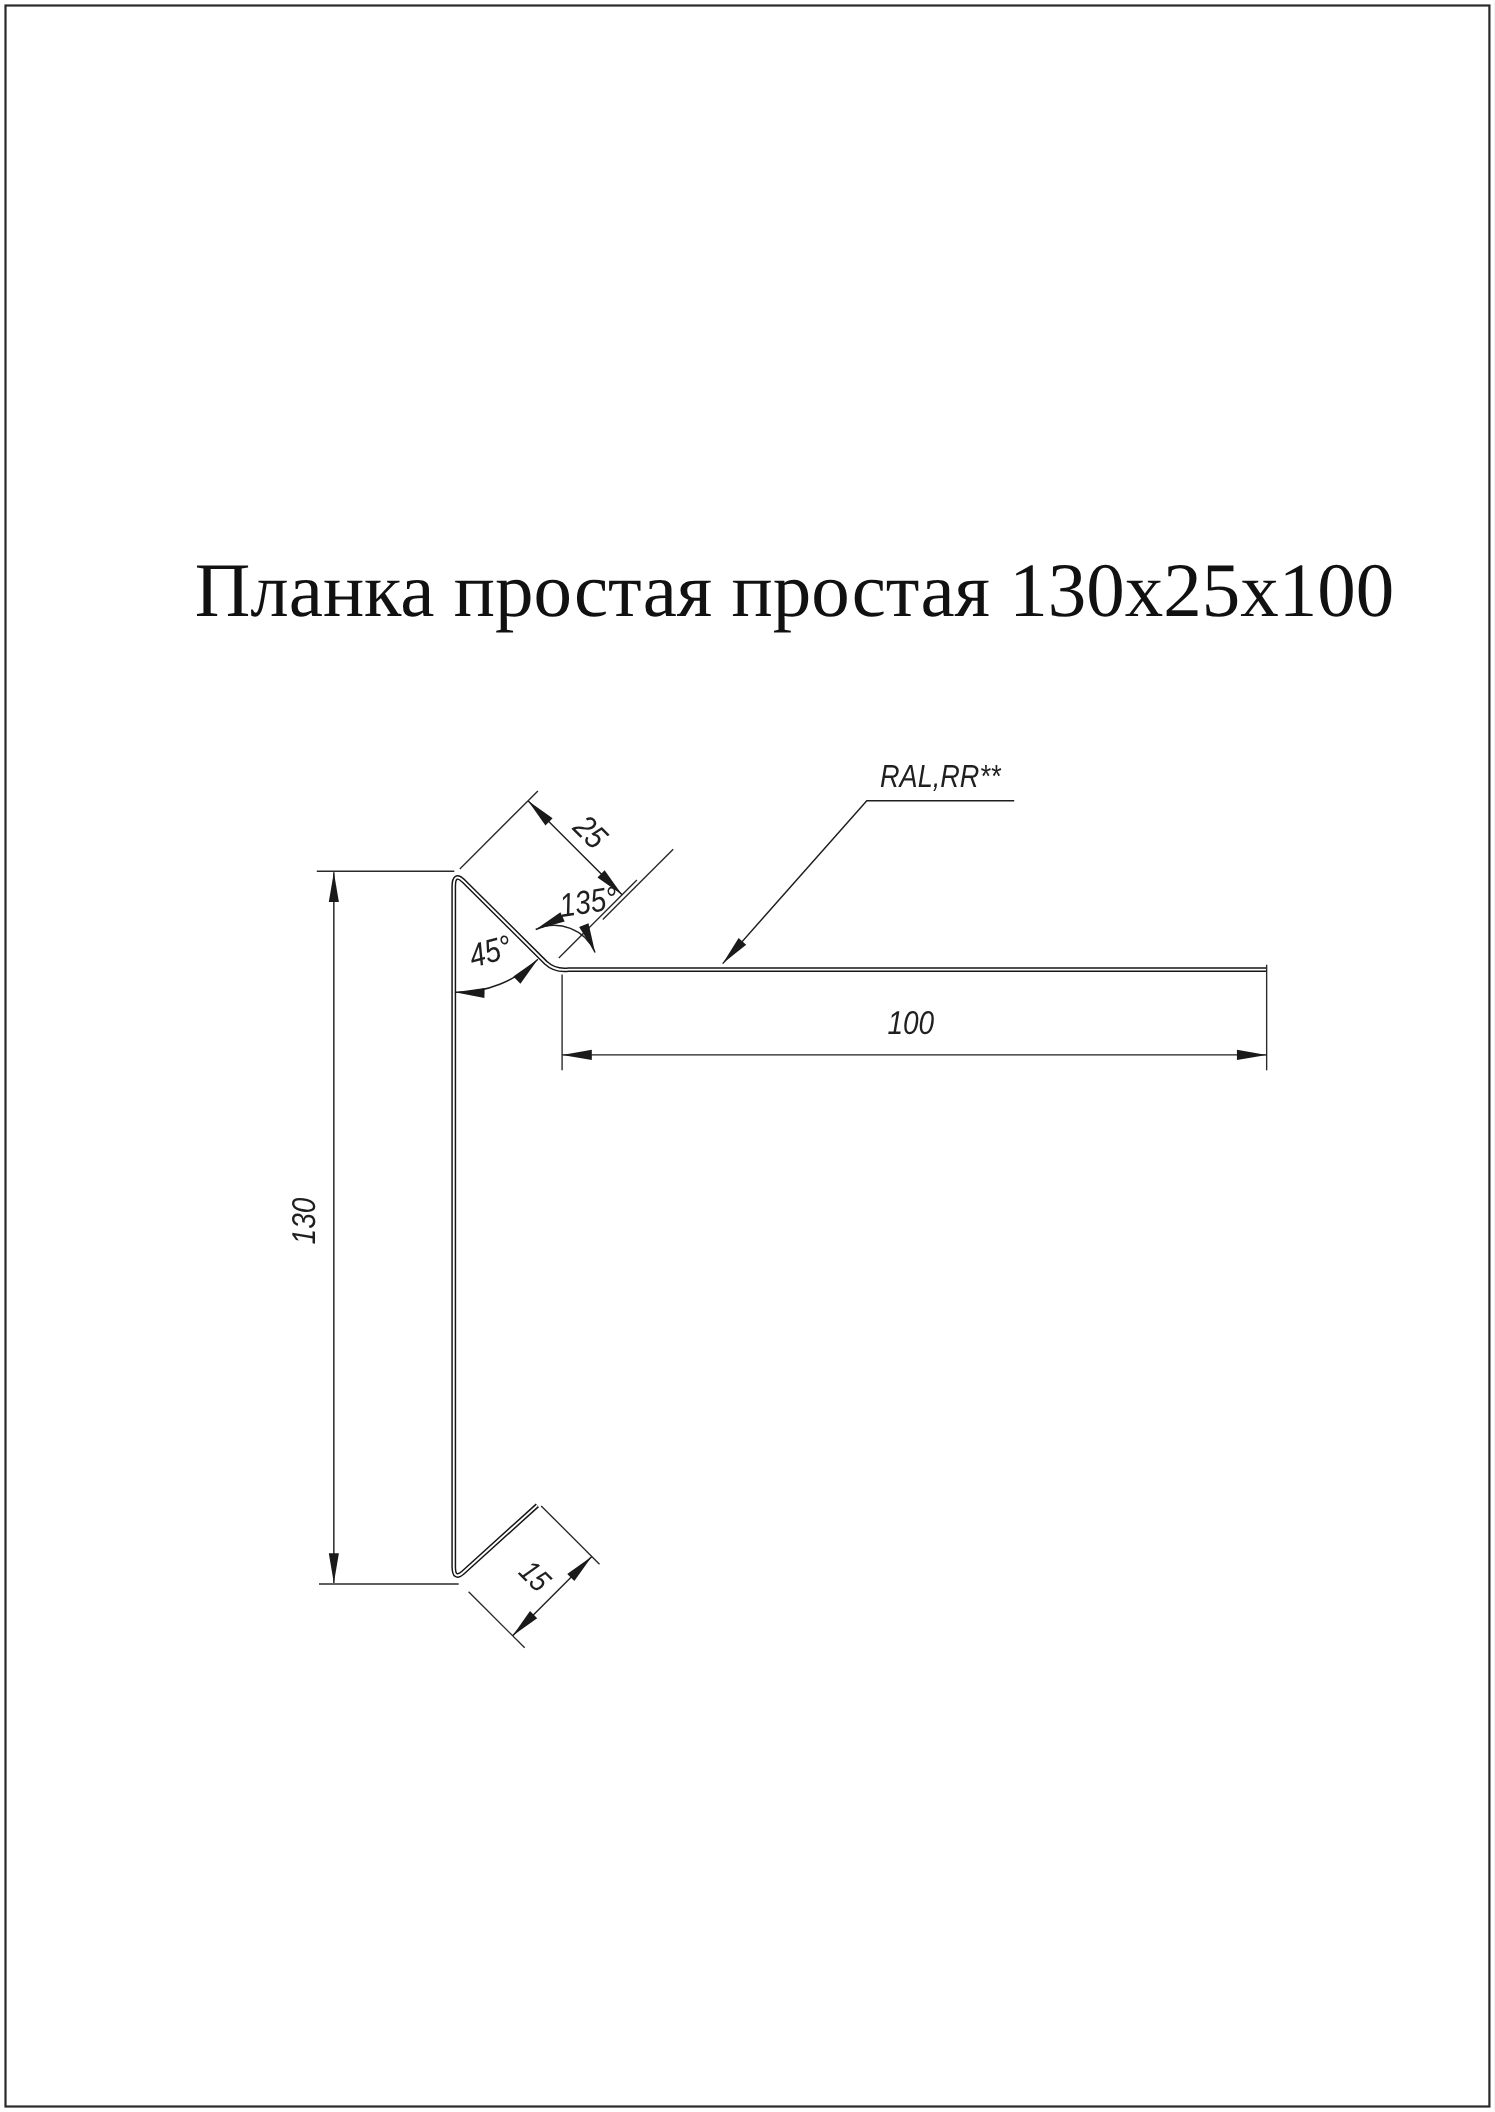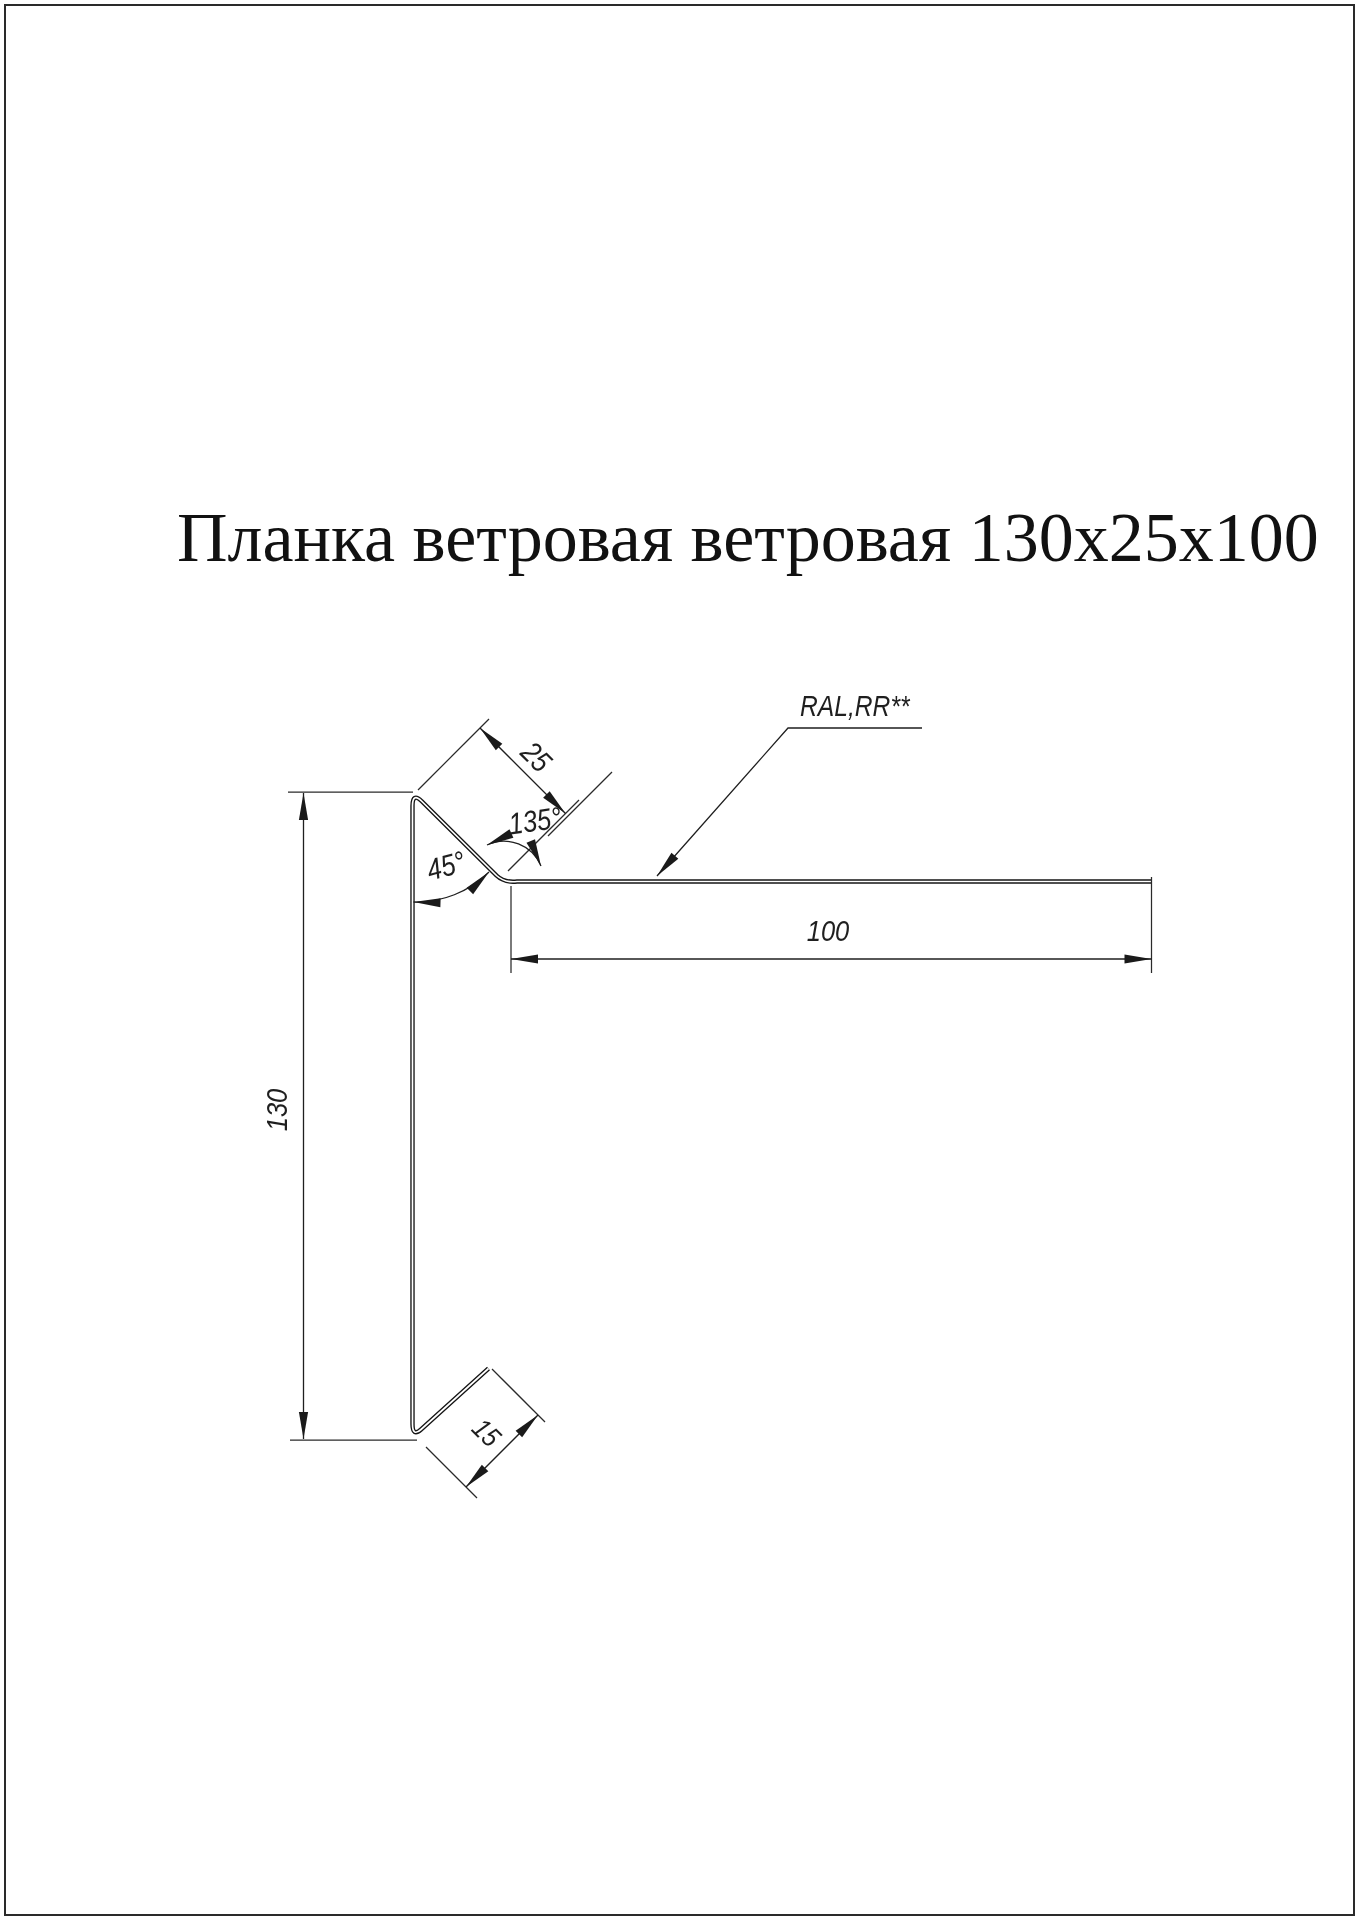--- a/index.html
+++ b/index.html
@@ -50,21 +50,21 @@
     white-space:nowrap;
   }
 </style>
 </head>
 <body>
 
 <div class="page">
 
   <div class="page-frame"></div>
 
-  <div class="drawing-title">Планка ветровая ветровая 130x25x100</div>
+  <div class="drawing-title">Планка простая простая 130x25x100</div>
 
   <svg class="svg-layer" width="1359" height="1920" viewBox="0 0 1359 1920">
     <defs>
       <marker id="arr" viewBox="-30 -6 32 12" refX="0" refY="0" markerWidth="32" markerHeight="12" markerUnits="userSpaceOnUse" orient="auto-start-reverse">
         <path d="M0,0 L-27,-4.6 L-27,4.6 Z" fill="#1a1a1a"></path>
       </marker>
     </defs>
 
     <g>
       <path d="M488.5,1368.5 L421,1429.5 Q412.5,1437 412.5,1424

